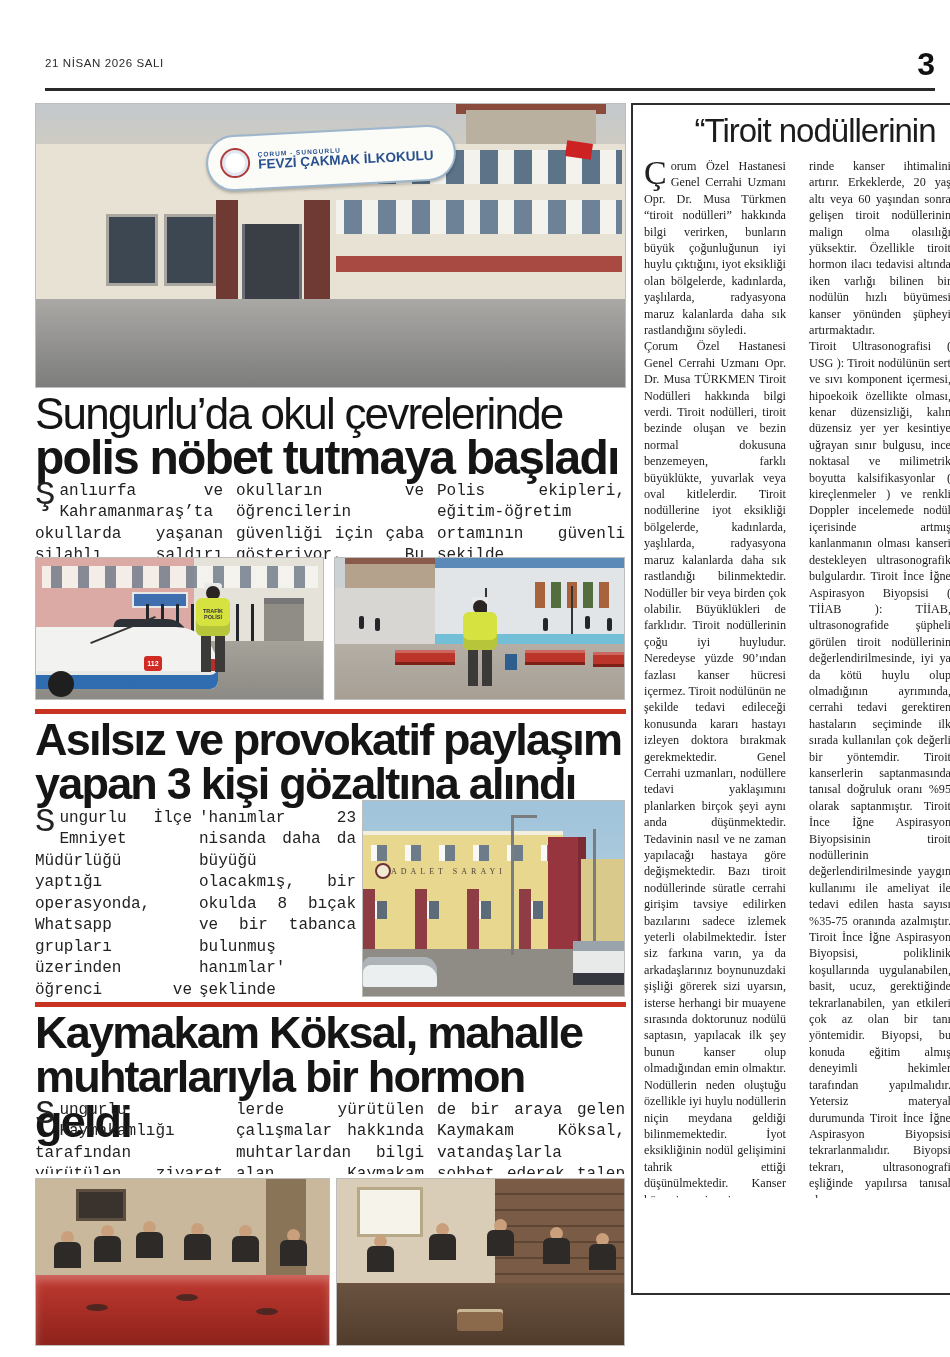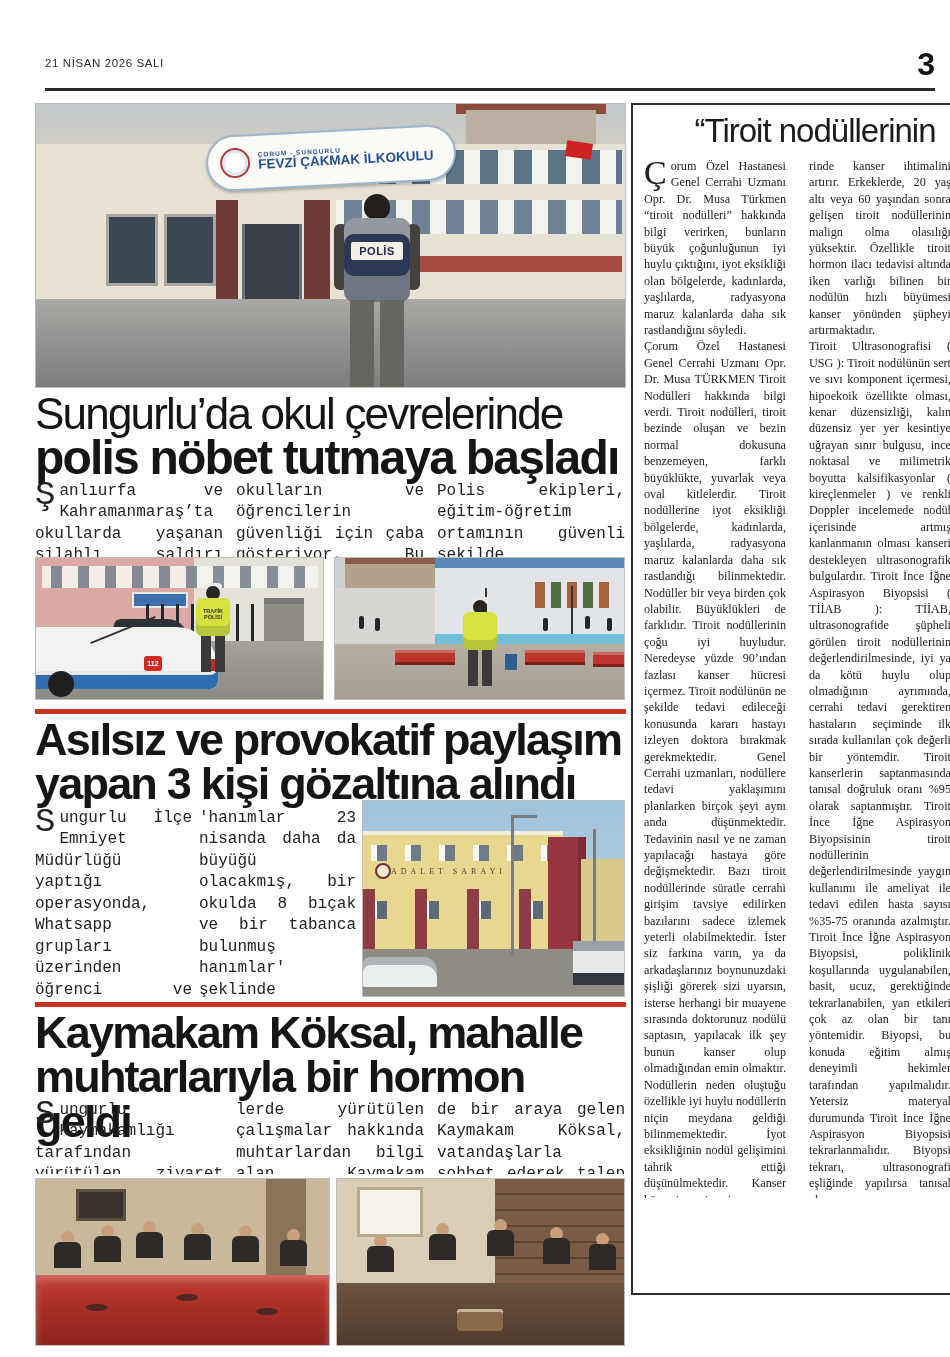--- a/index.html
+++ b/index.html
@@ -198,28 +198,20 @@
     <div class="abs p1-door"></div>
     <div class="abs p1-ground"></div>
     <div class="abs p1-flag"></div>
     <div class="abs p1-sign">
       <span class="p1-emblem"></span>
       <span class="p1-sign-text">
         <span class="p1-sign-small">ÇORUM - SUNGURLU</span>
         <span class="p1-sign-main">FEVZİ ÇAKMAK İLKOKULU</span>
       </span>
     </div>
-    <div class="abs p1-officer">
-      <div class="abs p1-armL"></div>
-      <div class="abs p1-armR"></div>
-      <div class="abs p1-head"></div>
-      <div class="abs p1-vest"></div>
-      <div class="abs p1-vest-label">POLİS</div>
-      <div class="abs p1-legs"></div>
-    </div>
   </div>
 
   <div class="abs headline h1-line1">Sungurlu’da okul çevrelerinde</div>
   <div class="abs headline h1-line2">polis nöbet tutmaya başladı</div>
   <div class="abs bodycol dropcap" style="left:35px;top:481px;width:188px;height:95px;">Şanlıurfa ve Kahramanmaraş’ta okullarda yaşanan silahlı saldırı olaylarının ardından, Sungurlu genelinde okullarda güvenlik tedbirleri en üst seviyeye çıkarıldı.
 Okul çevrelerinde devriye ekipleri ve giriş-çıkışlarda sabit görev yapan emniyet güçleri</div>
   <div class="abs bodycol" style="left:236px;top:481px;width:188px;height:95px;">okulların ve öğrencilerin güvenliği için çaba gösteriyor. Bu kapsamda ilçe merkezindeki tüm okulları kapsayacak şekilde 25 noktada sabah saatlerinden itibaren Sungurlu İlçe Emniyet Müdürlüğü personeli geniş çaplı güvenlik önlemi aldı.</div>
   <div class="abs bodycol" style="left:437px;top:481px;width:188px;height:95px;">Polis ekipleri, eğitim-öğretim ortamının güvenli şekilde sürdürülmesi amacıyla okul çevrelerindeki devriye faaliyetlerini artırırken, şüpheli kişi ve araçlara yönelik denetimlerini de sıklaştırdı.
 (Adem İncel)</div>
 

